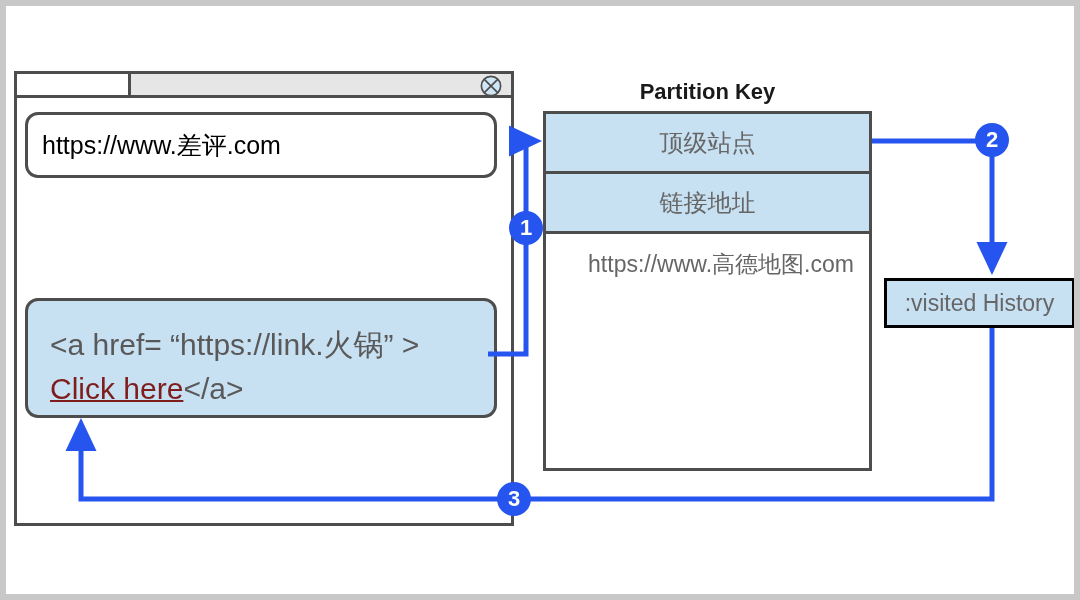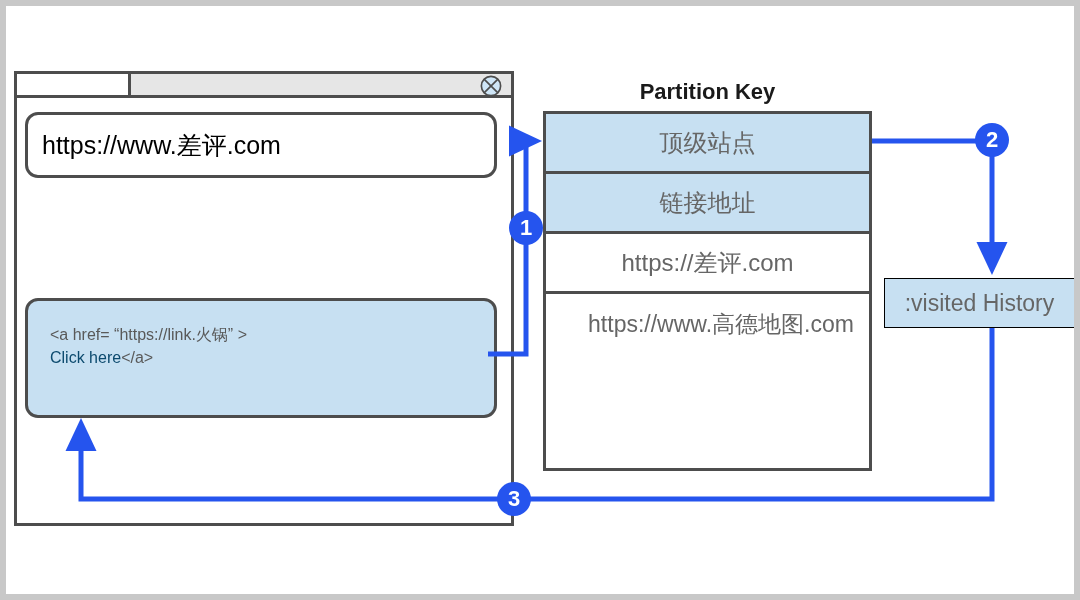--- a/index.html
+++ b/index.html
@@ -95,27 +95,28 @@
     top: 224px;
     width: 472px;
     height: 120px;
     box-sizing: border-box;
     border: 3px solid #4d4d4d;
     border-radius: 13px;
     background: #c7e0f2;
     padding: 22px 0 0 22px;
   }
   .code-line {
-    font-size: 16px;
+    font-size: 30px;
     color: #595959;
     white-space: nowrap;
     line-height: 1.45;
   }
   #click-here-link {
-    color: #0c4a6e;
+    color: #7f1d1d;
+    text-decoration: underline;
     text-decoration-thickness: 2px;
   }
 
   
   #partition-title {
     position: absolute;
     left: 537px;
     top: 73px;
     width: 329px;
     text-align: center;
@@ -149,21 +150,21 @@
   .pk-row.small { font-size: 23px; }
 
   
   #visited-history-box {
     position: absolute;
     left: 878px;
     top: 272px;
     width: 191px;
     height: 50px;
     box-sizing: border-box;
-    border: 1px solid #000000;
+    border: 3px solid #000000;
     background: #c7e0f2;
     display: flex;
     align-items: center;
     justify-content: center;
     font-size: 23px;
     color: #666666;
     white-space: nowrap;
   }
 
   
@@ -221,21 +222,20 @@
       <div class="code-line"><span id="click-here-link">Click here</span><span>&lt;/a&gt;</span></div>
     </div>
 
   </div>
 
   <div id="partition-title">Partition Key</div>
 
   <div id="partition-table">
     <div class="pk-row key">顶级站点</div>
     <div class="pk-row key">链接地址</div>
-    <div class="pk-row val">https://差评.com</div>
     <div class="pk-row val small">https://www.高德地图.com</div>
   </div>
 
   <div id="visited-history-box">:visited History</div>
 
   <svg id="arrow-layer" viewBox="0 0 1080 600">
     <defs>
       <marker id="ah" markerWidth="7" markerHeight="7" refX="5.2" refY="3.5" orient="auto">
         <polygon points="0,0.4 6.6,3.5 0,6.6" fill="#2554ee"></polygon>
       </marker>

